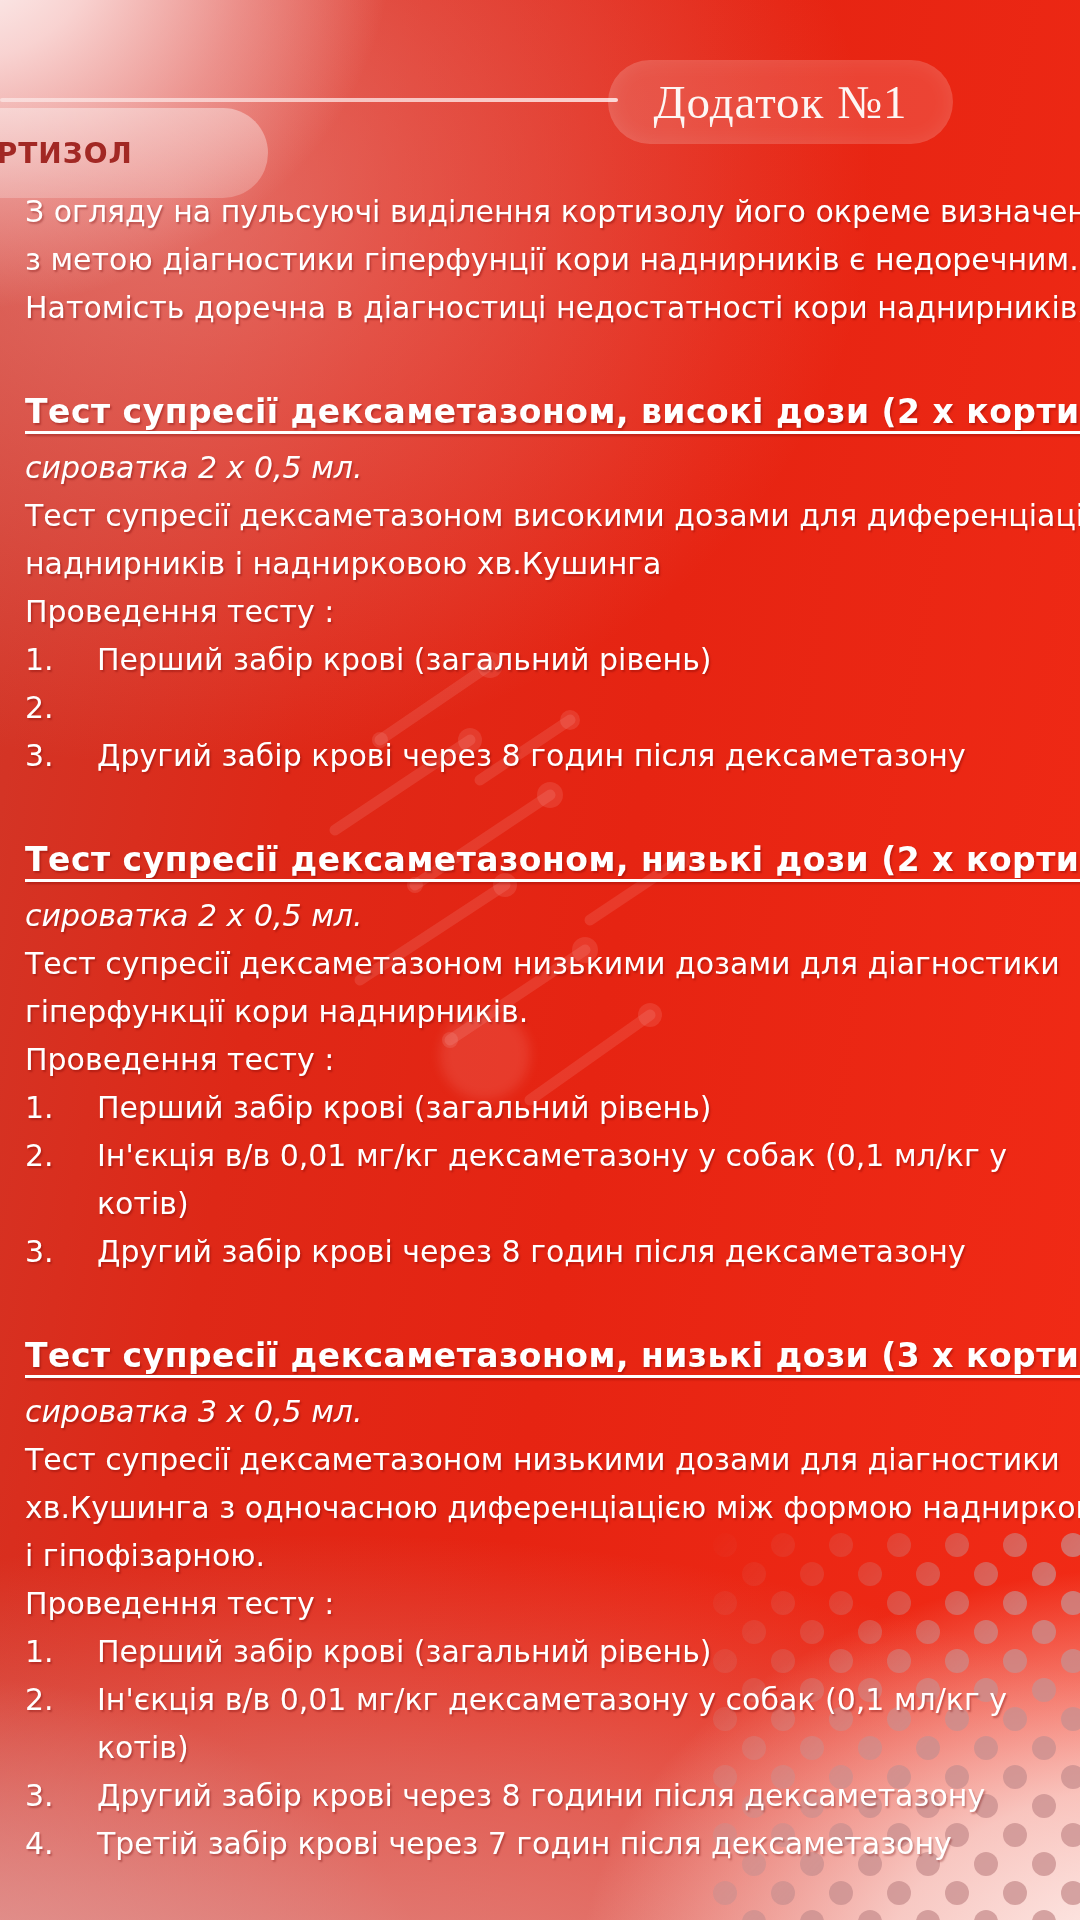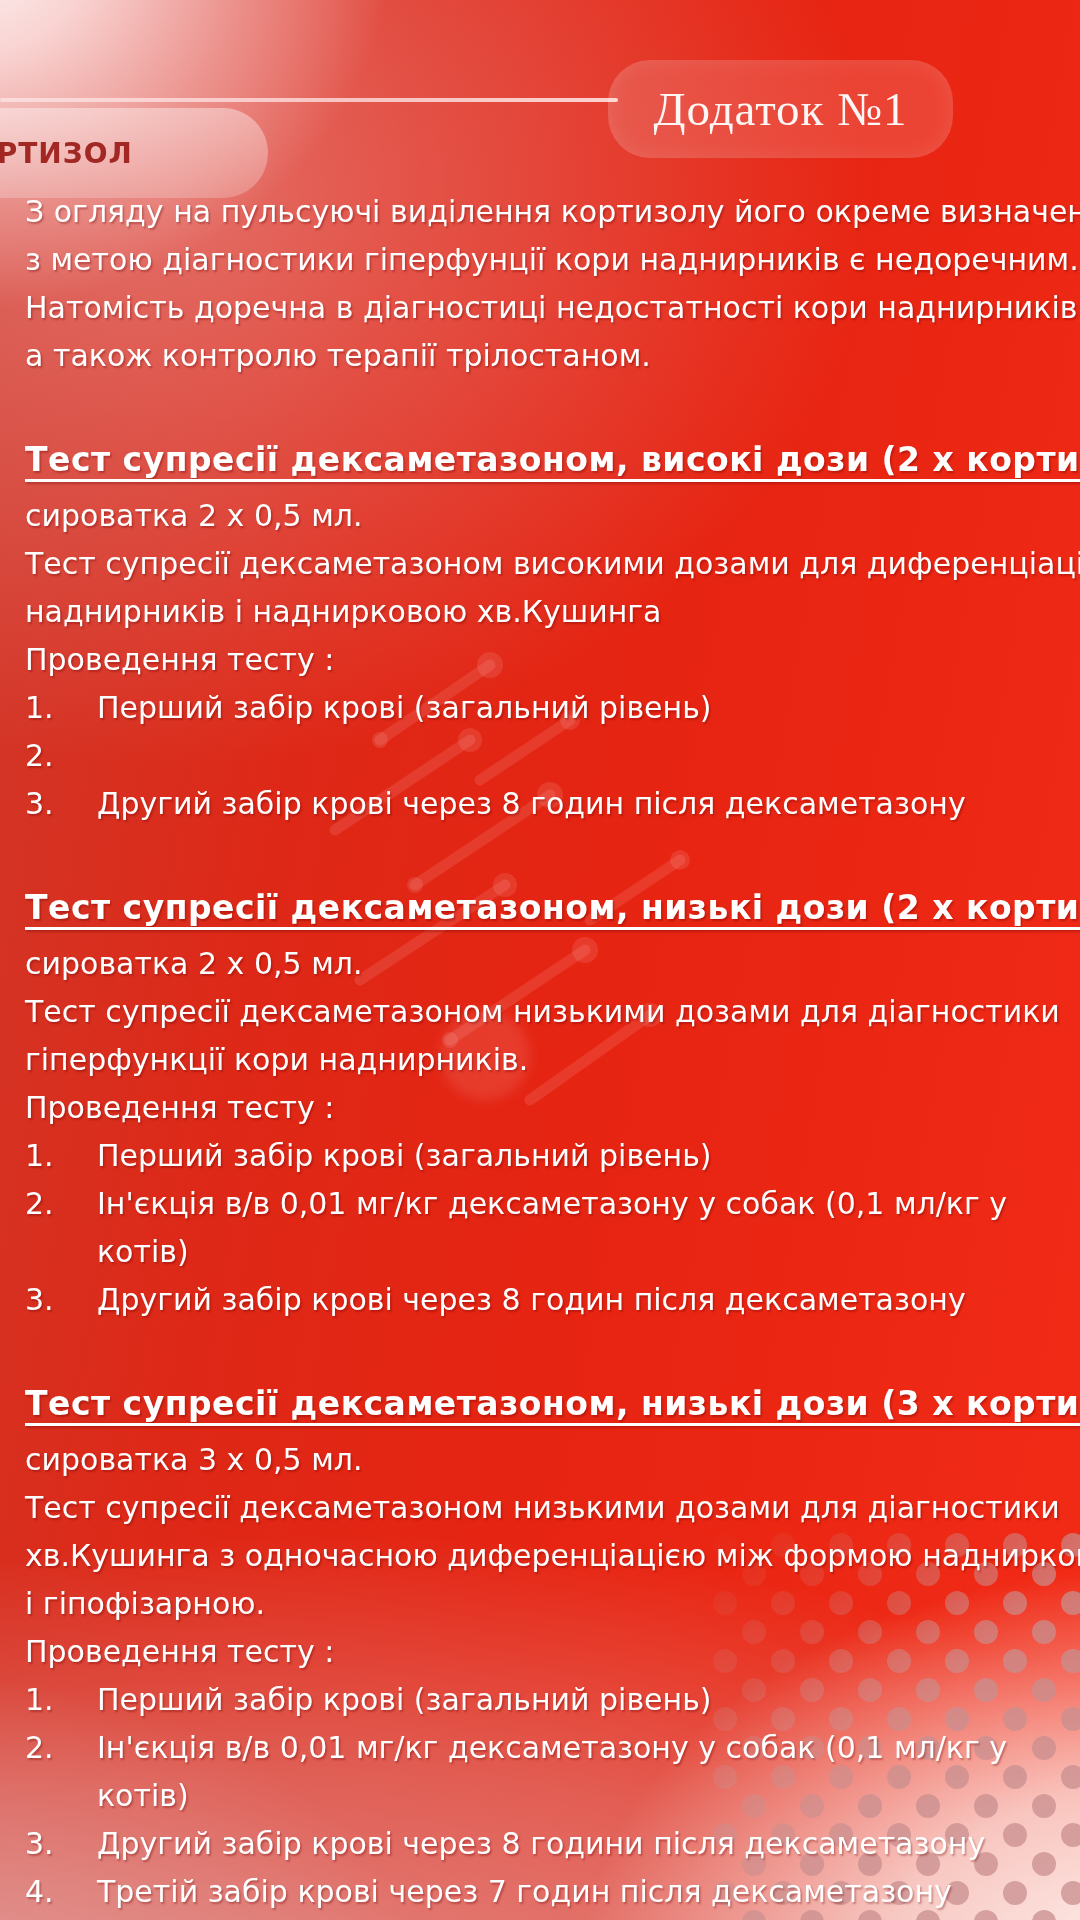--- a/index.html
+++ b/index.html
@@ -11,37 +11,37 @@
       radial-gradient(ellipse 640px 540px at -4% -3%, rgba(255,255,255,0.97) 0%, rgba(255,236,236,0.82) 22%, rgba(250,206,206,0.45) 46%, rgba(245,180,180,0) 68%),
       radial-gradient(ellipse 1000px 820px at 16% 10%, rgba(240,172,172,0.5) 0%, rgba(235,152,152,0.25) 40%, rgba(230,130,130,0) 70%),
       radial-gradient(ellipse 900px 640px at 107% 103%, rgba(255,249,247,0.98) 0%, rgba(252,228,224,0.8) 30%, rgba(246,196,190,0) 64%),
       radial-gradient(ellipse 1500px 760px at 30% 110%, rgba(226,162,160,0.9) 0%, rgba(221,150,148,0.5) 45%, rgba(215,122,120,0) 76%),
       radial-gradient(ellipse 700px 500px at -6% 106%, rgba(234,182,182,0.85) 0%, rgba(230,160,160,0.35) 45%, rgba(225,140,140,0) 72%),
       linear-gradient(100deg, #cf3a2c 0%, #de2817 30%, #e62412 55%, #f22b16 100%);
   }
   
   .rule{position:absolute;left:0;top:98px;width:618px;height:4px;border-radius:2px;
         background:linear-gradient(90deg,rgba(255,245,245,0.55),rgba(255,235,235,0.85));}
-  .badge{position:absolute;left:608px;top:60px;width:345px;height:98px;border-radius:42px;
+  .badge{position:absolute;left:608px;top:60px;width:345px;height:84px;border-radius:42px;
          background:rgba(255,255,255,0.14);box-shadow:0 0 22px rgba(255,255,255,0.10) inset;
          display:flex;align-items:center;justify-content:center;}
   .badge span{font-family:"Liberation Serif","DejaVu Serif",serif;font-size:47px;color:#fdf6f4;letter-spacing:1px;}
   .title-pill{position:absolute;left:-52px;top:108px;width:320px;height:90px;border-radius:45px;
          background:linear-gradient(180deg,rgba(255,255,255,0.40),rgba(255,255,255,0.22));
          display:flex;align-items:center;}
   .title-pill span{font-size:28px;font-weight:bold;letter-spacing:1px;color:#a22824;}
   
   .content{position:absolute;left:25px;top:188px;width:1020px;color:#ffffff;
            font-size:30px;line-height:48px;
            text-shadow:1.5px 2px 2px rgba(110,0,0,0.35);}
   .content div{white-space:nowrap;}
   .test{margin-top:54px;}
   .test h2{font-size:33px;line-height:52px;margin:0 0 6px 0;font-weight:bold;letter-spacing:0.5px;
            text-decoration:underline;text-decoration-thickness:3px;text-underline-offset:8px;white-space:nowrap;}
-  .sub{}
+  .sub{font-style:italic;}
   ol.steps{list-style:none;margin:0;padding:0;}
   ol.steps li{display:flex;}
   ol.steps .num{width:72px;flex:0 0 72px;}
   
   .dna{position:absolute;left:320px;top:620px;pointer-events:none;}
   .dots{position:absolute;right:0;bottom:0;pointer-events:none;}
   .halo{position:absolute;left:440px;top:1010px;width:90px;height:90px;border-radius:50%;
         background:rgba(255,220,220,0.12);filter:blur(6px);pointer-events:none;}
 </style>
 </head>
@@ -98,21 +98,20 @@
   </div>
   <div class="title-pill">
     <span>КОРТИЗОЛ</span>
   </div>
 
   <div class="content">
 
     <div>З огляду на пульсуючі виділення кортизолу його окреме визначення</div>
     <div>з метою діагностики гіперфунції кори наднирників є недоречним.</div>
     <div>Натомість доречна в діагностиці недостатності кори наднирників,</div>
-    <div>а також контролю терапії трілостаном.</div>
 
     <section class="test">
       <h2>Тест супресії дексаметазоном, високі дози (2 х кортизол)</h2>
       <div class="sub">сироватка 2 х 0,5 мл.</div>
       <div>Тест супресії дексаметазоном високими дозами для диференціації між</div>
       <div>наднирників і наднирковою хв.Кушинга</div>
       <div>Проведення тесту :</div>
       <ol class="steps">
         <li>
             <span class="num">1.</span>

